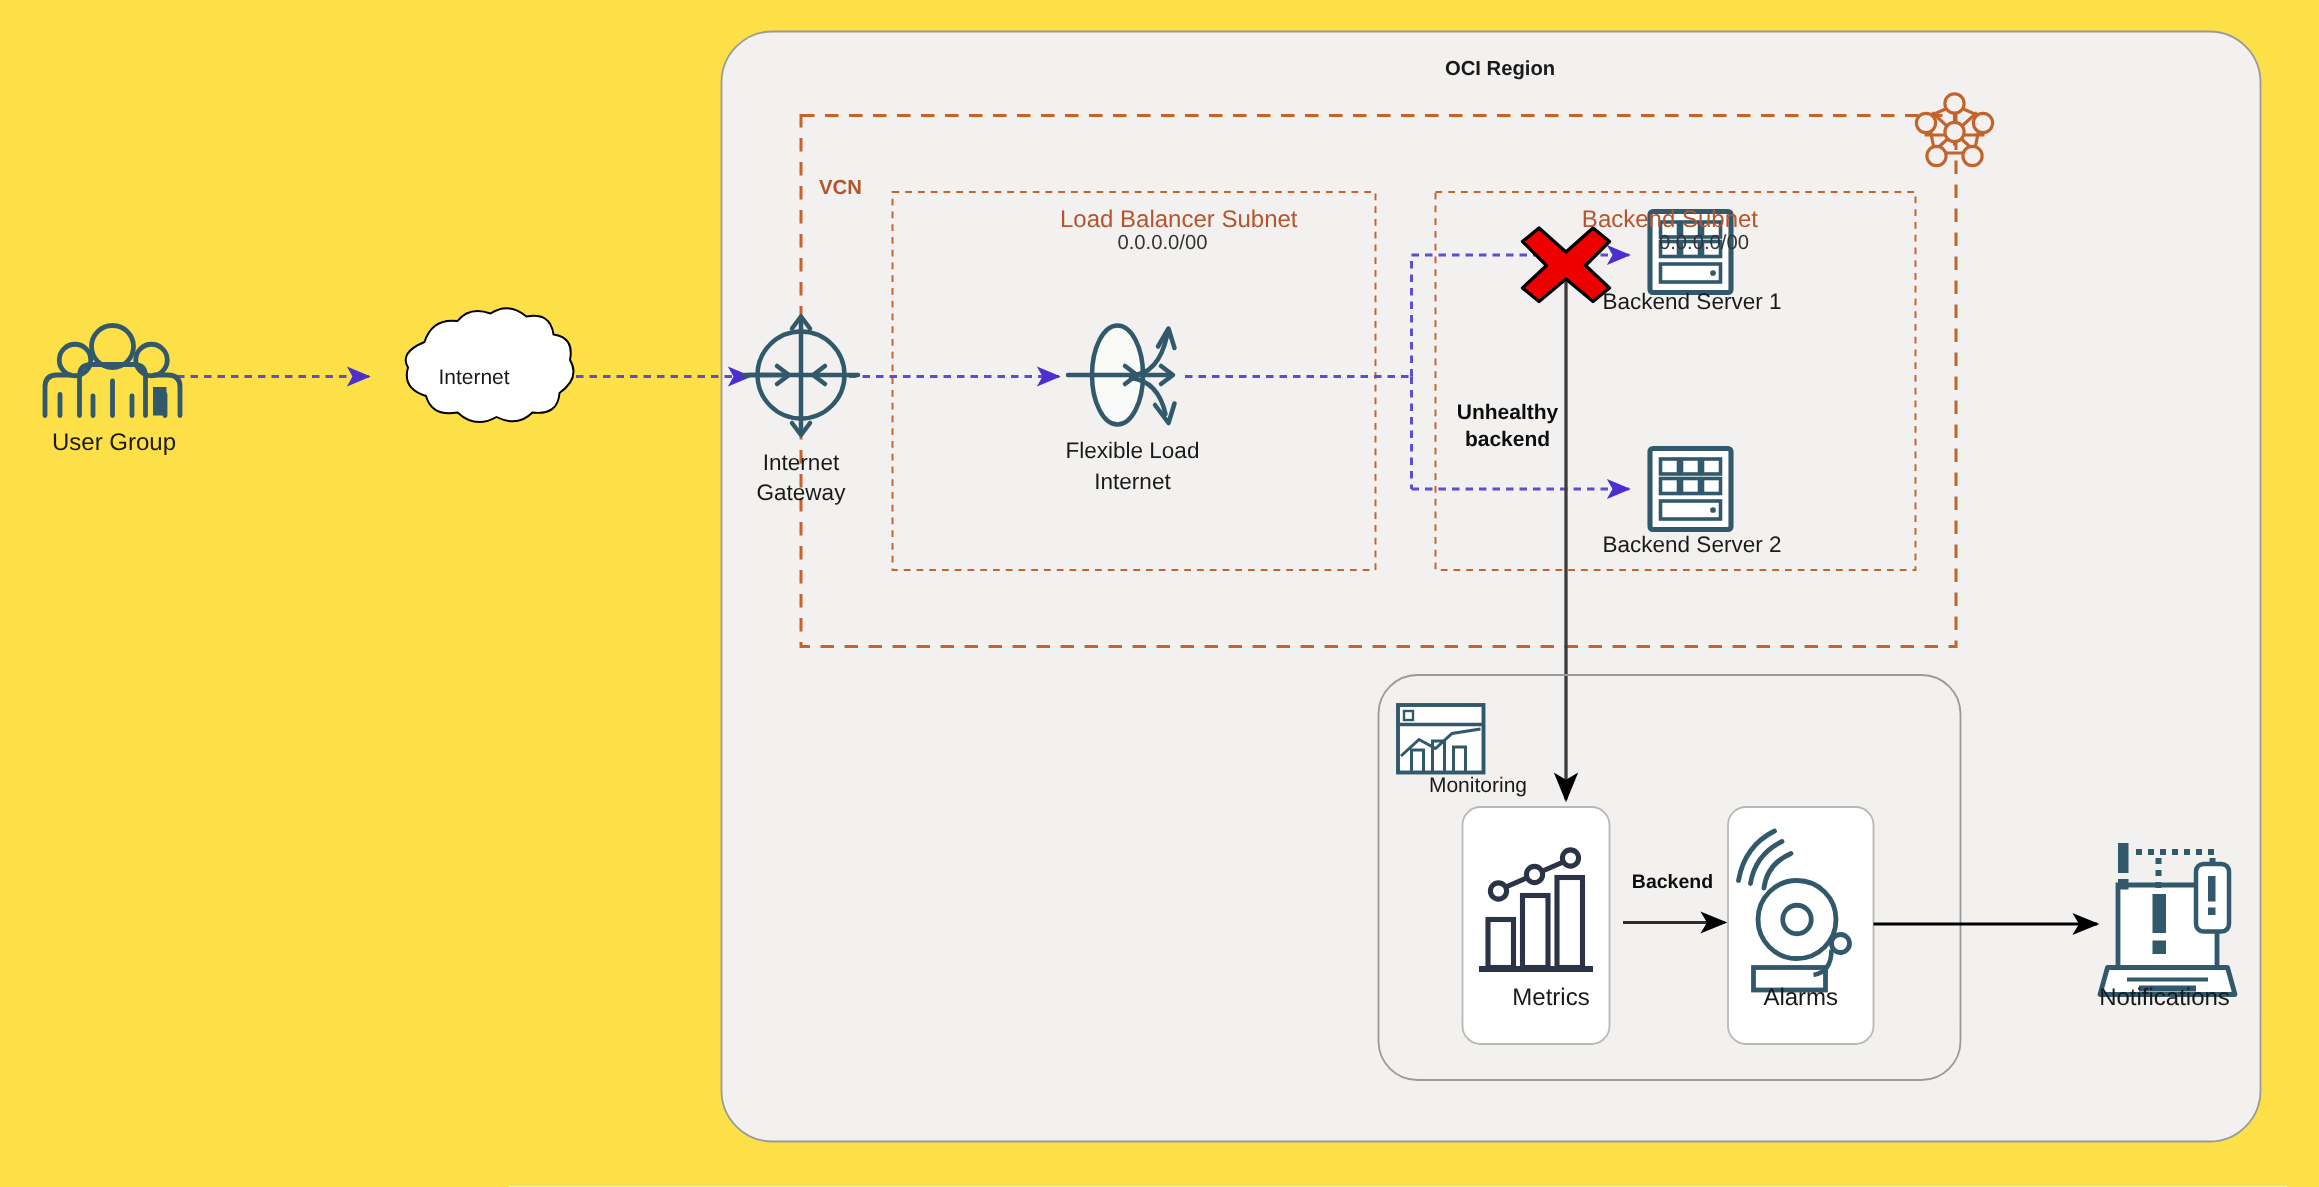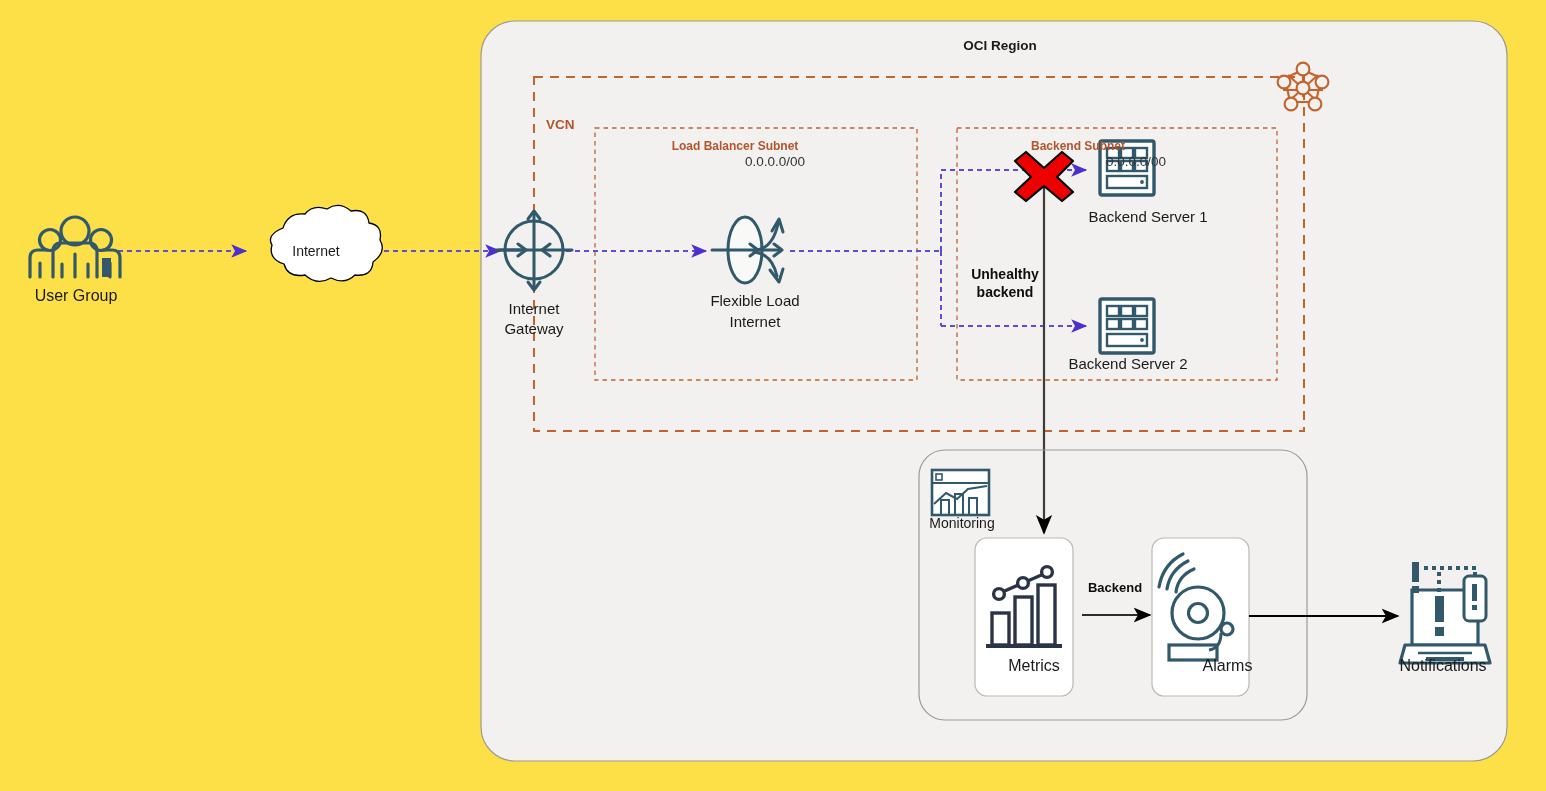--- a/index.html
+++ b/index.html
@@ -24,42 +24,42 @@
     position:absolute;
     color:#1a1a1a;
     font-size:15px;
     line-height:17px;
     text-align:center;
     white-space:pre;
     pointer-events:none;
   }
   .lbl.subnet{
     color:#b4552d;
-    font-weight:bold;
-    font-size:12px;
-    text-align:center;
+    font-weight:normal;
+    font-size:16px;
+    text-align:right;
   }
   .lbl.cidr{
     color:#333333;
     font-size:13.5px;
     text-align:right;
     font-weight:normal;
   }
   .lbl.region{
     font-size:13.5px;
     font-weight:bold;
     color:#1a1a1a;
   }
   .lbl.vcn{
     color:#b4552d;
     font-weight:bold;
     font-size:13.5px;
     text-align:left;
   }
-  .lbl.small{font-size:14px;}
+  .lbl.small{font-size:14px;text-align:right;}
   .lbl.cloudtxt{font-size:14px;color:#1a1a1a;}
   .lbl.unhealthy{font-size:14px;font-weight:bold;color:#0d0d0d;line-height:18px;}
   .lbl.trigger{font-size:13px;font-weight:bold;color:#0d0d0d;}
 </style>
 </head>
 <body>
 
 <div id="stage">
 
   <svg class="layer" viewBox="0 0 1546 791" xmlns="http://www.w3.org/2000/svg">
@@ -273,43 +273,43 @@
     </g>
   </svg>
 
   <div class="lbl region" style="left:900px; top:37px; width:200px;">OCI Region</div>
 
   <div class="lbl vcn" style="left:546px; top:88px; width:120px;margin-top:28px;">VCN</div>
 
   <div class="lbl subnet" style="left:605px; top:138px; width:260px;">Load Balancer Subnet</div>
   <div class="lbl cidr" style="left:605px; top:153px; width:200px;">0.0.0.0/00</div>
 
-  <div class="lbl subnet" style="left:948px; top:138px; width:260px;">Backend Subnet</div>
+  <div class="lbl subnet" style="left:912px; top:138px; width:260px;">Backend Subnet</div>
   <div class="lbl cidr" style="left:966px; top:153px; width:200px;">0.0.0.0/00</div>
 
   <div class="lbl" style="left:0px; top:287px; width:152px; font-size:16px;">User Group</div>
 
   <div class="lbl cloudtxt" style="left:266px; top:243px; width:100px;">Internet</div>
 
   <div class="lbl" style="left:474px; top:300px; width:120px;">Internet</div>
   <div class="lbl" style="left:474px; top:320px; width:120px;">Gateway</div>
 
   <div class="lbl" style="left:675px; top:292px; width:160px;">Flexible Load</div>
   <div class="lbl" style="left:675px; top:313px; width:160px;">Internet</div>
 
-  <div class="lbl" style="left:1042px; top:208px; width:172px;padding-left:20px;">Backend Server 1</div>
+  <div class="lbl" style="left:1042px; top:193px; width:172px;">Backend Server 1</div>
 
   <div class="lbl" style="left:1042px; top:355px; width:172px;">Backend Server 2</div>
 
   <div class="lbl unhealthy" style="left:944px; top:265px; width:122px;">Unhealthy</div>
   <div class="lbl unhealthy" style="left:944px; top:283px; width:122px;">backend</div>
 
   <div class="lbl small" style="left:906px; top:515px; width:112px;">Monitoring</div>
 
   <div class="lbl" style="left:975px; top:657px; width:118px; font-size:16px;">Metrics</div>
 
-  <div class="lbl" style="left:1152px; top:657px; width:97px; font-size:16px;padding-left:27px;">Alarms</div>
+  <div class="lbl" style="left:1152px; top:657px; width:97px; font-size:16px;">Alarms</div>
 
   <div class="lbl trigger" style="left:1070px; top:579px; width:90px;">Backend</div>
 
   <div class="lbl" style="left:1368px; top:657px; width:150px; font-size:16px;">Notifications</div>
 
 </div>
 
 </body></html>

